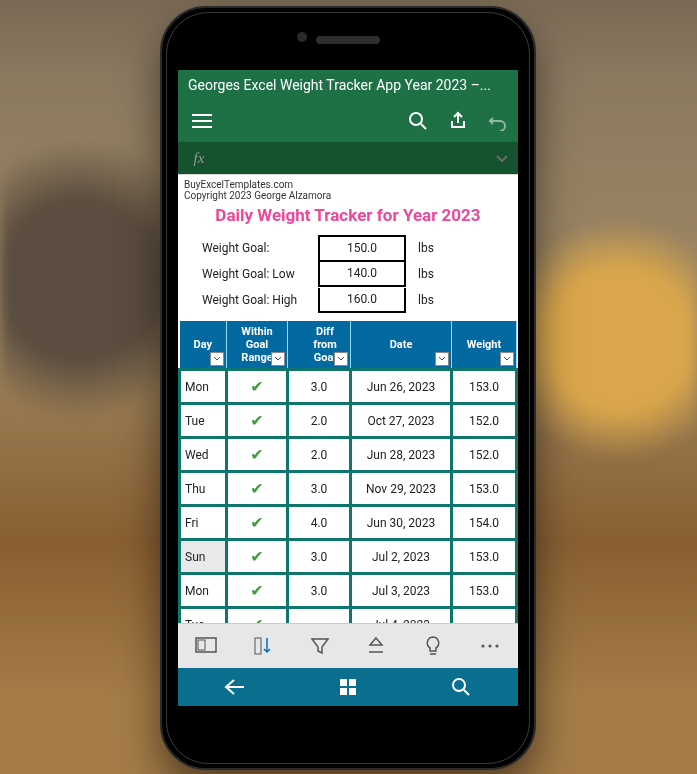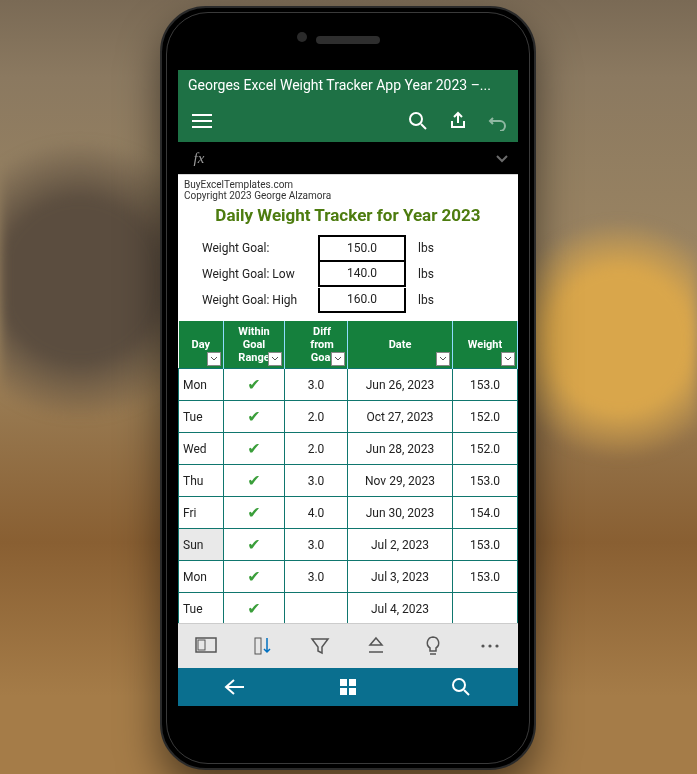--- a/index.html
+++ b/index.html
@@ -22,40 +22,40 @@
   .screen{
     position:absolute;left:16px;top:62px;width:340px;height:636px;background:#fff;overflow:hidden;
   }
   
   .titlebar{height:30px;background:#1e7145;color:#fff;font-size:14px;display:flex;align-items:center;padding:0 10px;white-space:nowrap;overflow:hidden;}
   .toolbar{height:42px;background:#1e7145;display:flex;align-items:center;color:#fff;}
   .toolbar .hamburger{margin-left:14px;cursor:pointer;}
   .toolbar .spacer{flex:1;}
   .toolbar .tbtn{width:40px;display:flex;justify-content:center;cursor:pointer;}
   svg{display:block;}
-  .fxbar{height:32px;display:flex;align-items:center;border-bottom:1px solid #d7d7d7;background:#000000;}
+  .fxbar{height:32px;display:flex;align-items:center;border-bottom:1px solid #d7d7d7;background:#14532d;}
   .fxlabel{width:42px;text-align:center;color:#9a9a9a;font-style:italic;font-size:15px;font-family:"Times New Roman",serif;}
   .fxinput{flex:1;height:100%;padding:0 6px;font-size:13px;color:#444;}
   .fxdrop{width:32px;display:flex;justify-content:center;color:#6b6b6b;cursor:pointer;}
   
   .sheet{font-size:12px;color:#222;}
   .meta-row{display:flex;justify-content:space-between;padding:4px 6px 0 6px;font-size:10px;color:#333;flex-direction:column;}
-  .title-row{color:#4d7c0f;font-weight:700;font-size:17px;text-align:center;padding:4px 0 8px 0;}
+  .title-row{color:#ec4899;font-weight:700;font-size:17px;text-align:center;padding:4px 0 8px 0;}
   .goals{padding:2px 12px 8px 24px;font-size:12px;}
   .goal-row{display:flex;align-items:center;height:26px;}
   .goal-lab{width:116px;}
   .goal-box{width:84px;height:23px;border:2px solid #000;display:flex;align-items:center;justify-content:center;}
   .goal-row+.goal-row .goal-box{border-top:none;}
   .goal-unit{padding-left:12px;}
   
   .tab{width:100%;border-collapse:collapse;}
-  .tab th{background:#15803d;color:#fff;font-weight:700;font-size:11px;padding:4px 2px;position:relative;border-right:1px solid #8fdcff;}
+  .tab th{background:#0369a1;color:#fff;font-weight:700;font-size:11px;padding:4px 2px;position:relative;border-right:1px solid #8fdcff;}
   .tab th .flt{position:absolute;right:2px;bottom:2px;width:12px;height:12px;background:#fff;border:1px solid #888;display:flex;align-items:center;justify-content:center;}
   .tab th .flt svg{width:8px;height:8px;}
-  .tab td{border:1px solid #0f766e;padding:6px 4px;text-align:center;font-size:12px;}
+  .tab td{border:3px solid #0f766e;padding:6px 4px;text-align:center;font-size:12px;}
   .tab td.day{text-align:left;padding-left:4px;width:36px;}
   .tab td.wk{background:#e9e9e9;}
   .chk{color:#3a9e3a;font-size:16px;}
   
   .bottombar{position:absolute;left:0;bottom:38px;width:100%;height:44px;background:#e7e7e7;border-top:1px solid #ccc;display:flex;align-items:center;justify-content:space-around;}
   .bottombar .bicon{width:44px;display:flex;justify-content:center;cursor:pointer;}
   .navbar{position:absolute;left:0;bottom:0;width:100%;height:38px;background:#0a6f8f;display:flex;align-items:center;justify-content:space-around;}
   .navbar .nicon{width:60px;display:flex;justify-content:center;cursor:pointer;color:#fff;}
 </style>
 </head>

